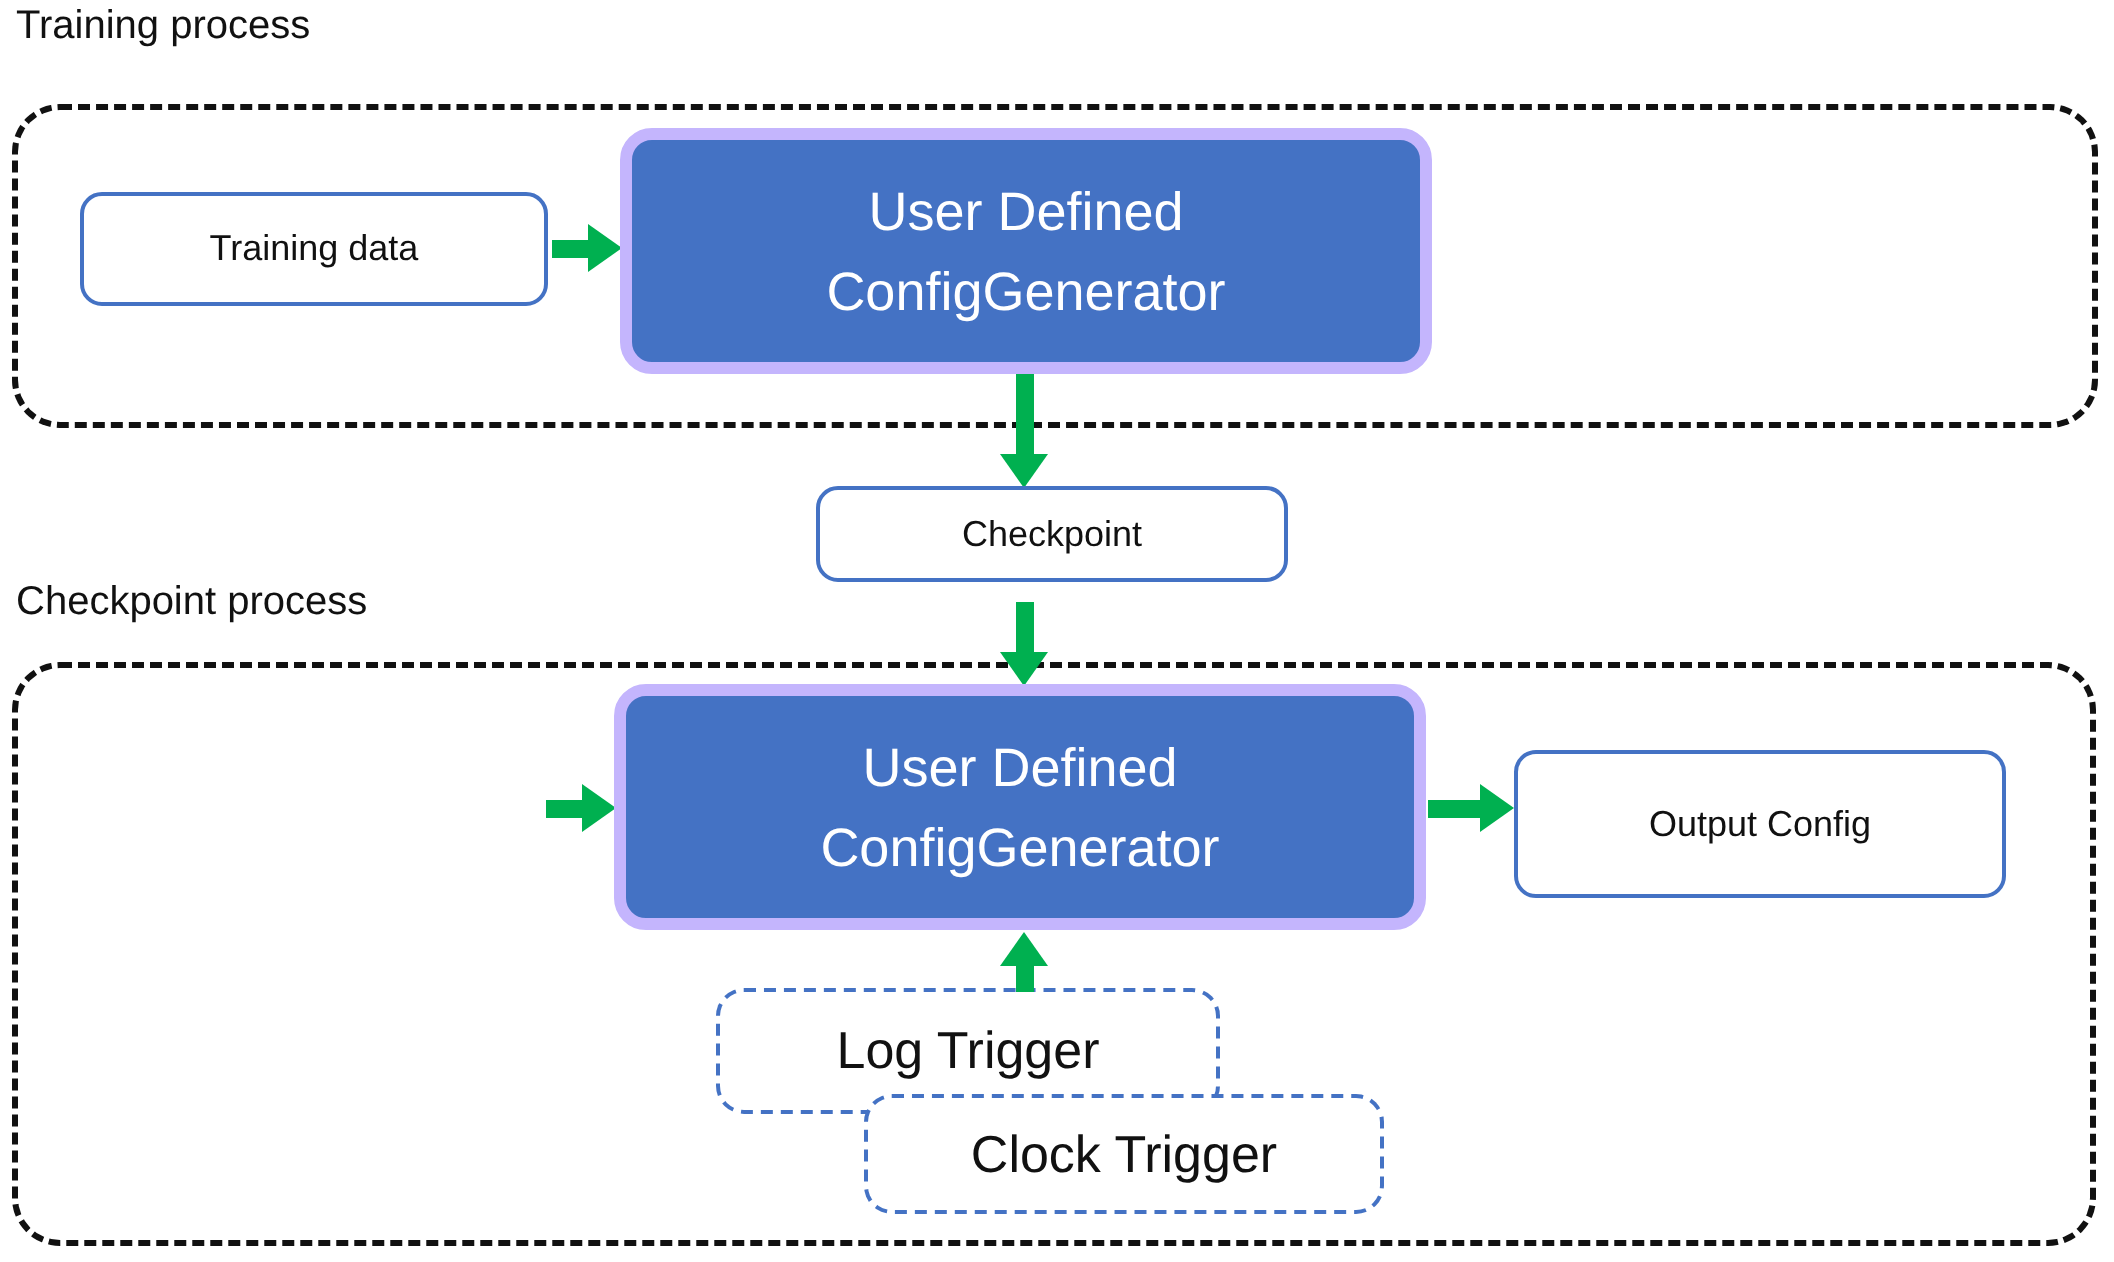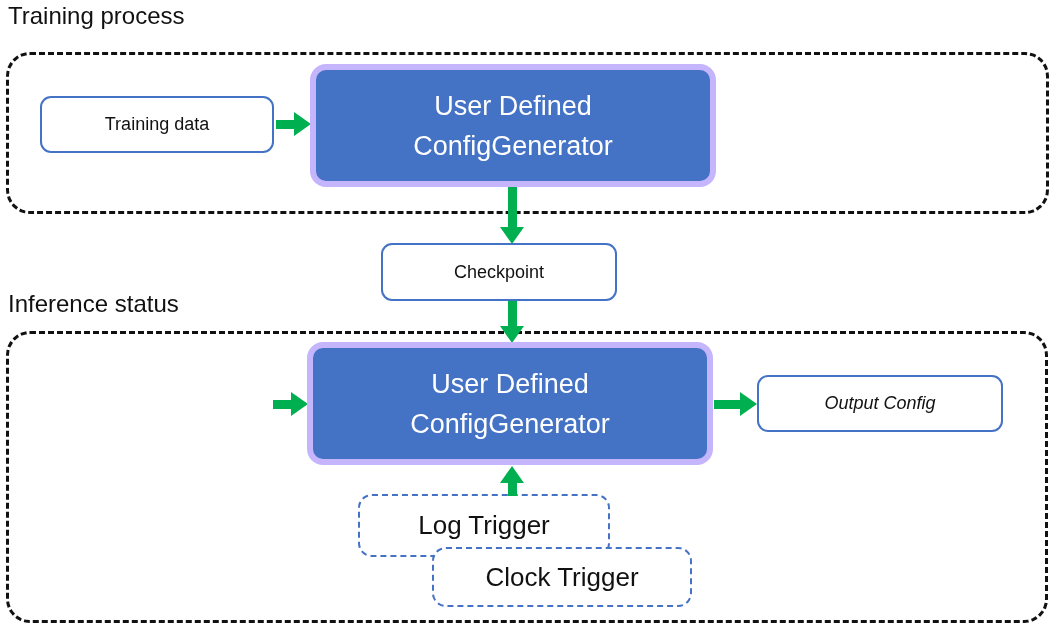--- a/index.html
+++ b/index.html
@@ -10,21 +10,21 @@
   .canvas {
     position: relative;
     width: 1057px;
     height: 631px;
     background: #ffffff;
     font-family: "Liberation Sans", sans-serif;
     overflow: hidden;
   }
   .section-label {
     position: absolute;
-    font-size: 24px;
+    font-size: 20px;
     color: #111111;
     white-space: nowrap;
   }
   .dashed-container {
     position: absolute;
     border: 3px dashed #111111;
     border-radius: 24px;
     box-sizing: border-box;
     background: transparent;
   }
@@ -116,48 +116,48 @@
   <div class="blue-box z2" style="left:310px; top:64px; width:406px; height:123px;">
     <span>User Defined</span>
     <span>ConfigGenerator</span>
   </div>
 
   <div>
     <div class="arrow-part shaft z2" style="left:508px; top:187px; width:9px; height:42px;"></div>
     <div class="arrow-part head-down z2" style="left:500px; top:227px;"></div>
   </div>
 
-  <div class="white-box z3" style="left:381px; top:243px; width:236px; height:58px;">Checkpoint</div>
+  <div class="white-box z3" style="left:408px; top:243px; width:236px; height:48px;">Checkpoint</div>
 
   <div>
     <div class="arrow-part shaft z2" style="left:508px; top:301px; width:9px; height:26px;"></div>
     <div class="arrow-part head-down z2" style="left:500px; top:326px;"></div>
   </div>
 
-  <div class="section-label" style="left:8px; top:290px;">Inference status</div>
+  <div class="section-label" style="left:8px; top:290px;">Checkpoint process</div>
 
   <div class="dashed-container" style="left:6px; top:331px; width:1042px; height:292px;"></div>
 
 
   <div>
     <div class="arrow-part shaft z2" style="left:273px; top:400px; width:20px; height:9px;"></div>
     <div class="arrow-part head-right z2" style="left:291px; top:392px;"></div>
   </div>
 
   <div class="blue-box z2" style="left:307px; top:342px; width:406px; height:123px;">
     <span>User Defined</span>
     <span>ConfigGenerator</span>
   </div>
 
   <div>
     <div class="arrow-part shaft z2" style="left:714px; top:400px; width:26px; height:9px;"></div>
     <div class="arrow-part head-right z2" style="left:740px; top:392px;"></div>
   </div>
 
-  <div class="white-box z2" style="left:757px; top:375px; width:246px; height:57px;font-style:italic;">Output Config</div>
+  <div class="white-box z2" style="left:757px; top:375px; width:246px; height:74px;">Output Config</div>
 
   <div>
     <div class="arrow-part head-up z2" style="left:500px; top:466px;"></div>
     <div class="arrow-part shaft z2" style="left:508px; top:481px; width:9px; height:15px;"></div>
   </div>
 
   <div class="trigger-box z1" style="left:358px; top:494px; width:252px; height:63px;">Log Trigger</div>
 
   <div class="trigger-box z2" style="left:432px; top:547px; width:260px; height:60px;">Clock Trigger</div>
 

